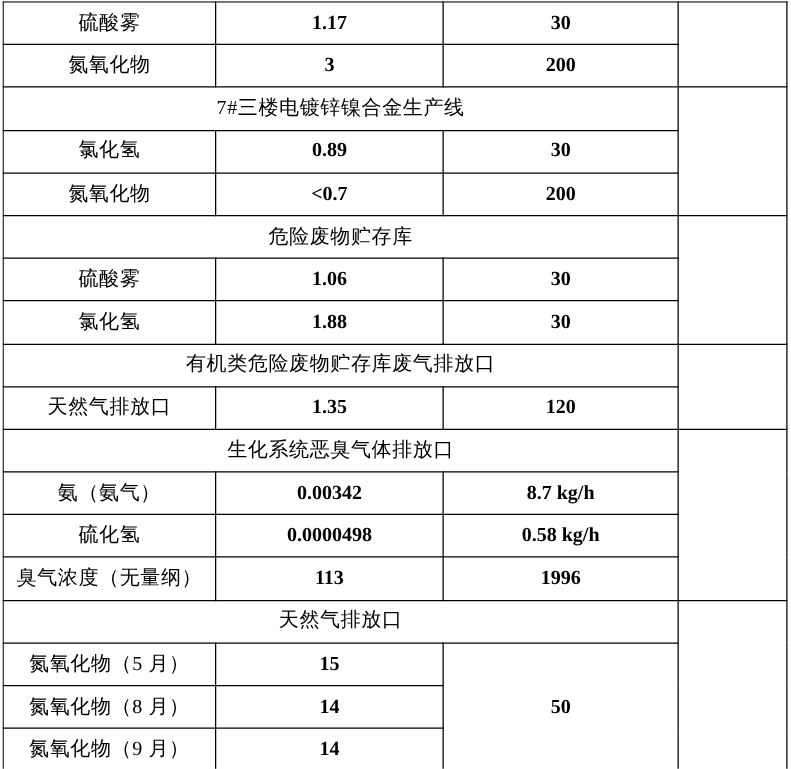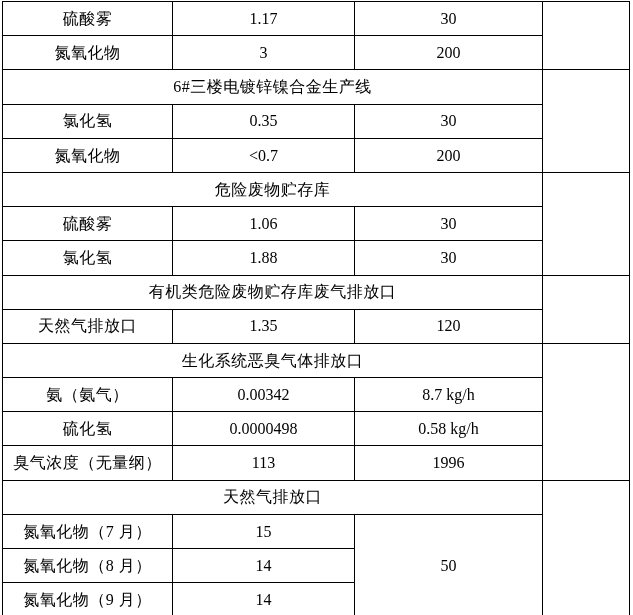--- a/index.html
+++ b/index.html
@@ -44,20 +44,21 @@
   td.cn {
     font-size: 17px;
     letter-spacing: 0.5px;
   }
   td.section-header {
     font-size: 17px;
     letter-spacing: 0.5px;
   }
   td.num {
     font-size: 16px;
+    font-weight: bold;
   }
   td.blank-col {
     background: #ffffff;
   }
 </style>
 </head>
 <body>
 
 <div class="table-clip">
   <table class="emissions">
@@ -76,27 +77,27 @@
         <td class="blank-col" rowspan="2"></td>
       </tr>
 
       <tr>
         <td class="cn">氮氧化物</td>
         <td class="num">3</td>
         <td class="num">200</td>
       </tr>
 
       <tr>
-        <td class="section-header" colspan="3">6#三楼电镀锌镍合金生产线</td>
+        <td class="section-header" colspan="3">7#三楼电镀锌镍合金生产线</td>
         <td class="blank-col" rowspan="3"></td>
       </tr>
 
       <tr>
         <td class="cn">氯化氢</td>
-        <td class="num">0.35</td>
+        <td class="num">0.89</td>
         <td class="num">30</td>
       </tr>
 
       <tr>
         <td class="cn">氮氧化物</td>
         <td class="num">&lt;0.7</td>
         <td class="num">200</td>
       </tr>
 
       <tr>
@@ -149,21 +150,21 @@
         <td class="num">113</td>
         <td class="num">1996</td>
       </tr>
 
       <tr>
         <td class="section-header" colspan="3">天然气排放口</td>
         <td class="blank-col" rowspan="4"></td>
       </tr>
 
       <tr>
-        <td class="cn">氮氧化物（7 月）</td>
+        <td class="cn">氮氧化物（5 月）</td>
         <td class="num">15</td>
         <td class="num" rowspan="3">50</td>
       </tr>
 
       <tr>
         <td class="cn">氮氧化物（8 月）</td>
         <td class="num">14</td>
       </tr>
 
       <tr>

